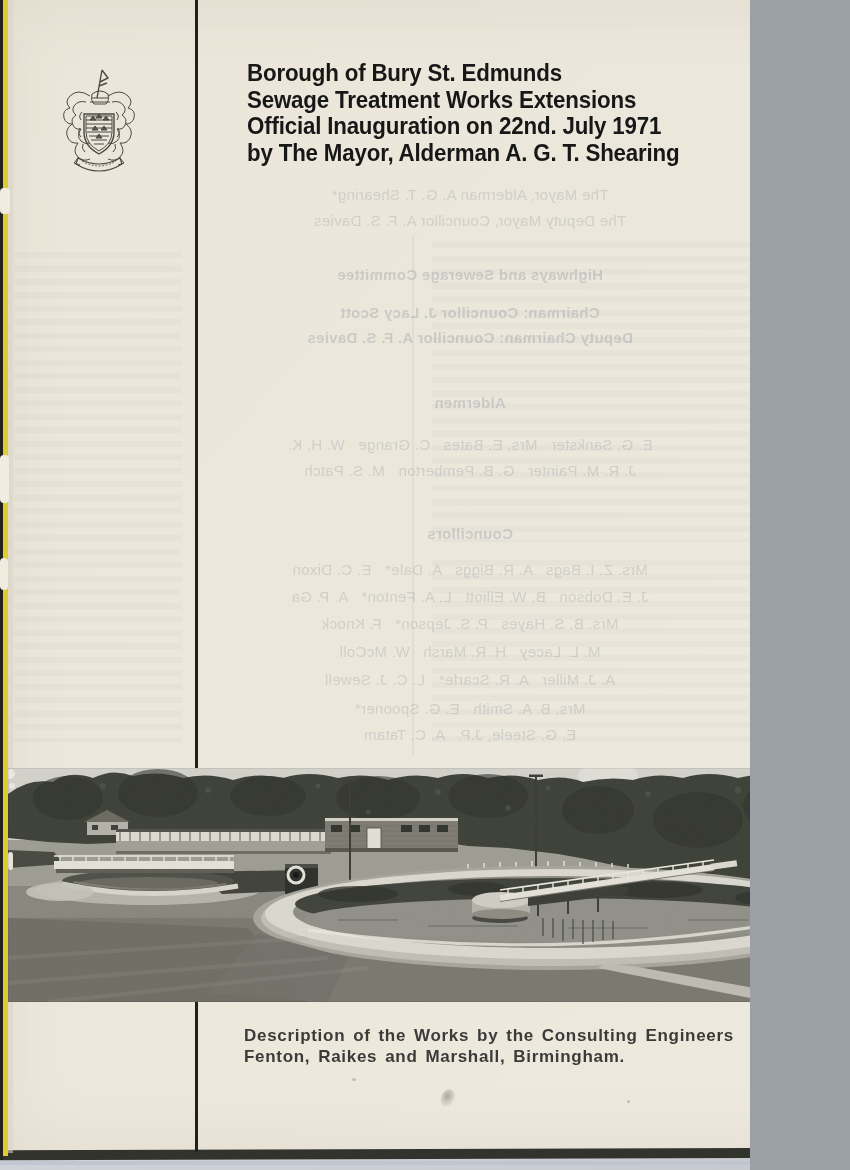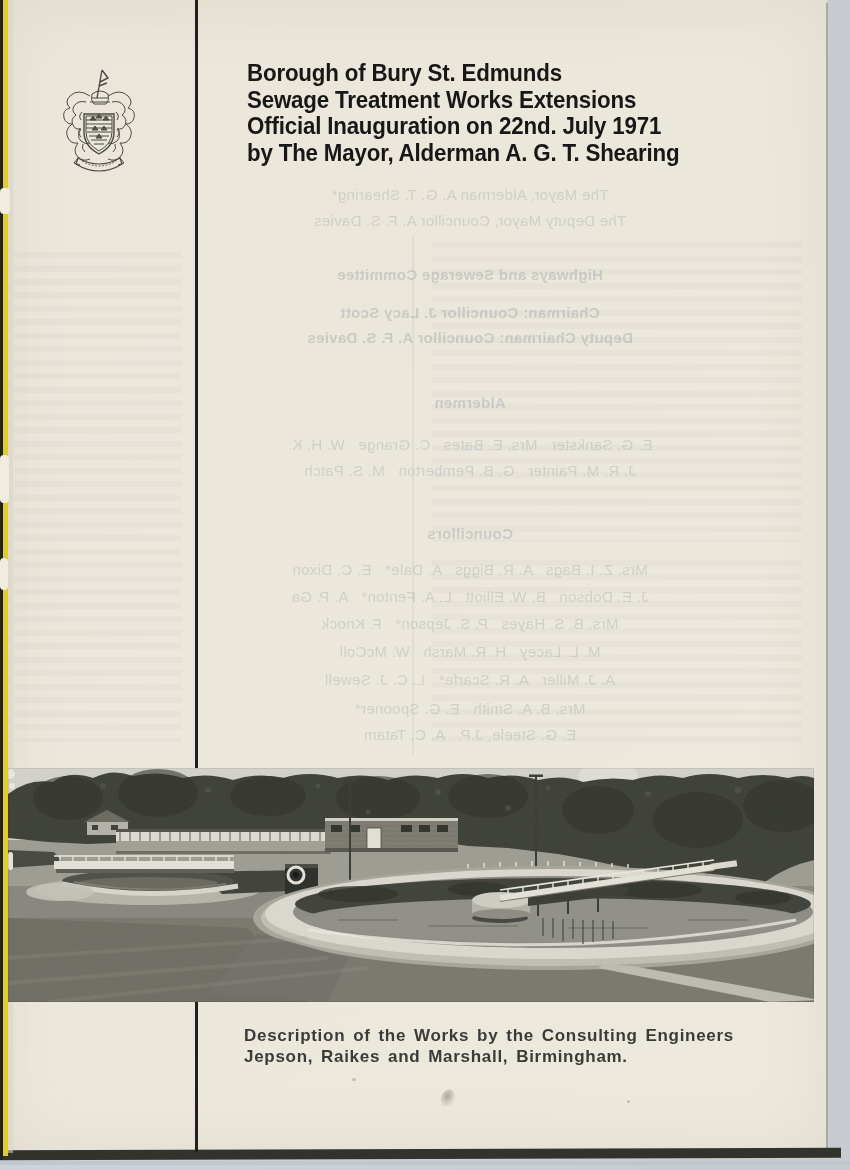--- a/index.html
+++ b/index.html
@@ -1,17 +1,17 @@
 <!DOCTYPE html>
 <html><head>
 <meta charset="utf-8">
 <style>
   html,body{margin:0;padding:0;background:#9aa0a6;}
   .scan{
-    position:relative;width:850px;height:1170px;overflow:hidden;
+    position:relative;width:750px;height:1170px;overflow:hidden;
     background:linear-gradient(to right,#cfd3d7,#c7cbcf);
     font-family:"Liberation Sans",sans-serif;
   }
   .paper{
     position:absolute;left:0;top:0;width:827px;height:1153px;
     background:linear-gradient(135deg,#ebe6d9 0%,#ece7db 40%,#eee9dd 100%);
     box-shadow:inset 0 0 70px rgba(120,110,88,.10);
   }
   .edge-dark-left{position:absolute;left:0;top:0;width:3px;height:1160px;background:#23231d;}
   .edge-yellow{position:absolute;left:3px;top:0;width:5px;height:1156px;background:#e0cc30;}
@@ -287,20 +287,20 @@
         <circle cx="4" cy="18" r="3" fill="#efede3"></circle>
       <rect x="0" y="84" width="5" height="18" rx="3" fill="#ece9dd"></rect>
 
       <rect width="806" height="234" filter="url(#grain)" opacity=".5"></rect>
       <rect x="0" y="0" width="806" height="234" fill="none" stroke="rgba(0,0,0,.15)" stroke-width="1"></rect>
     </g>
   </svg>
 
   <div class="caption">
     <div class="caption-line">Description of the Works by the Consulting Engineers</div>
-    <div class="caption-line">Jepson, Raikes and Marshall, Birmingham.</div>
+    <div class="caption-line">Fenton, Raikes and Marshall, Birmingham.</div>
   </div>
 
   <div class="smudge"></div>
   <div class="speck" style="left:352px;top:1078px;width:4px;height:3px;"></div>
   <div class="speck" style="left:627px;top:1100px;width:3px;height:3px;"></div>
 
 </div>
 
 </body></html>

